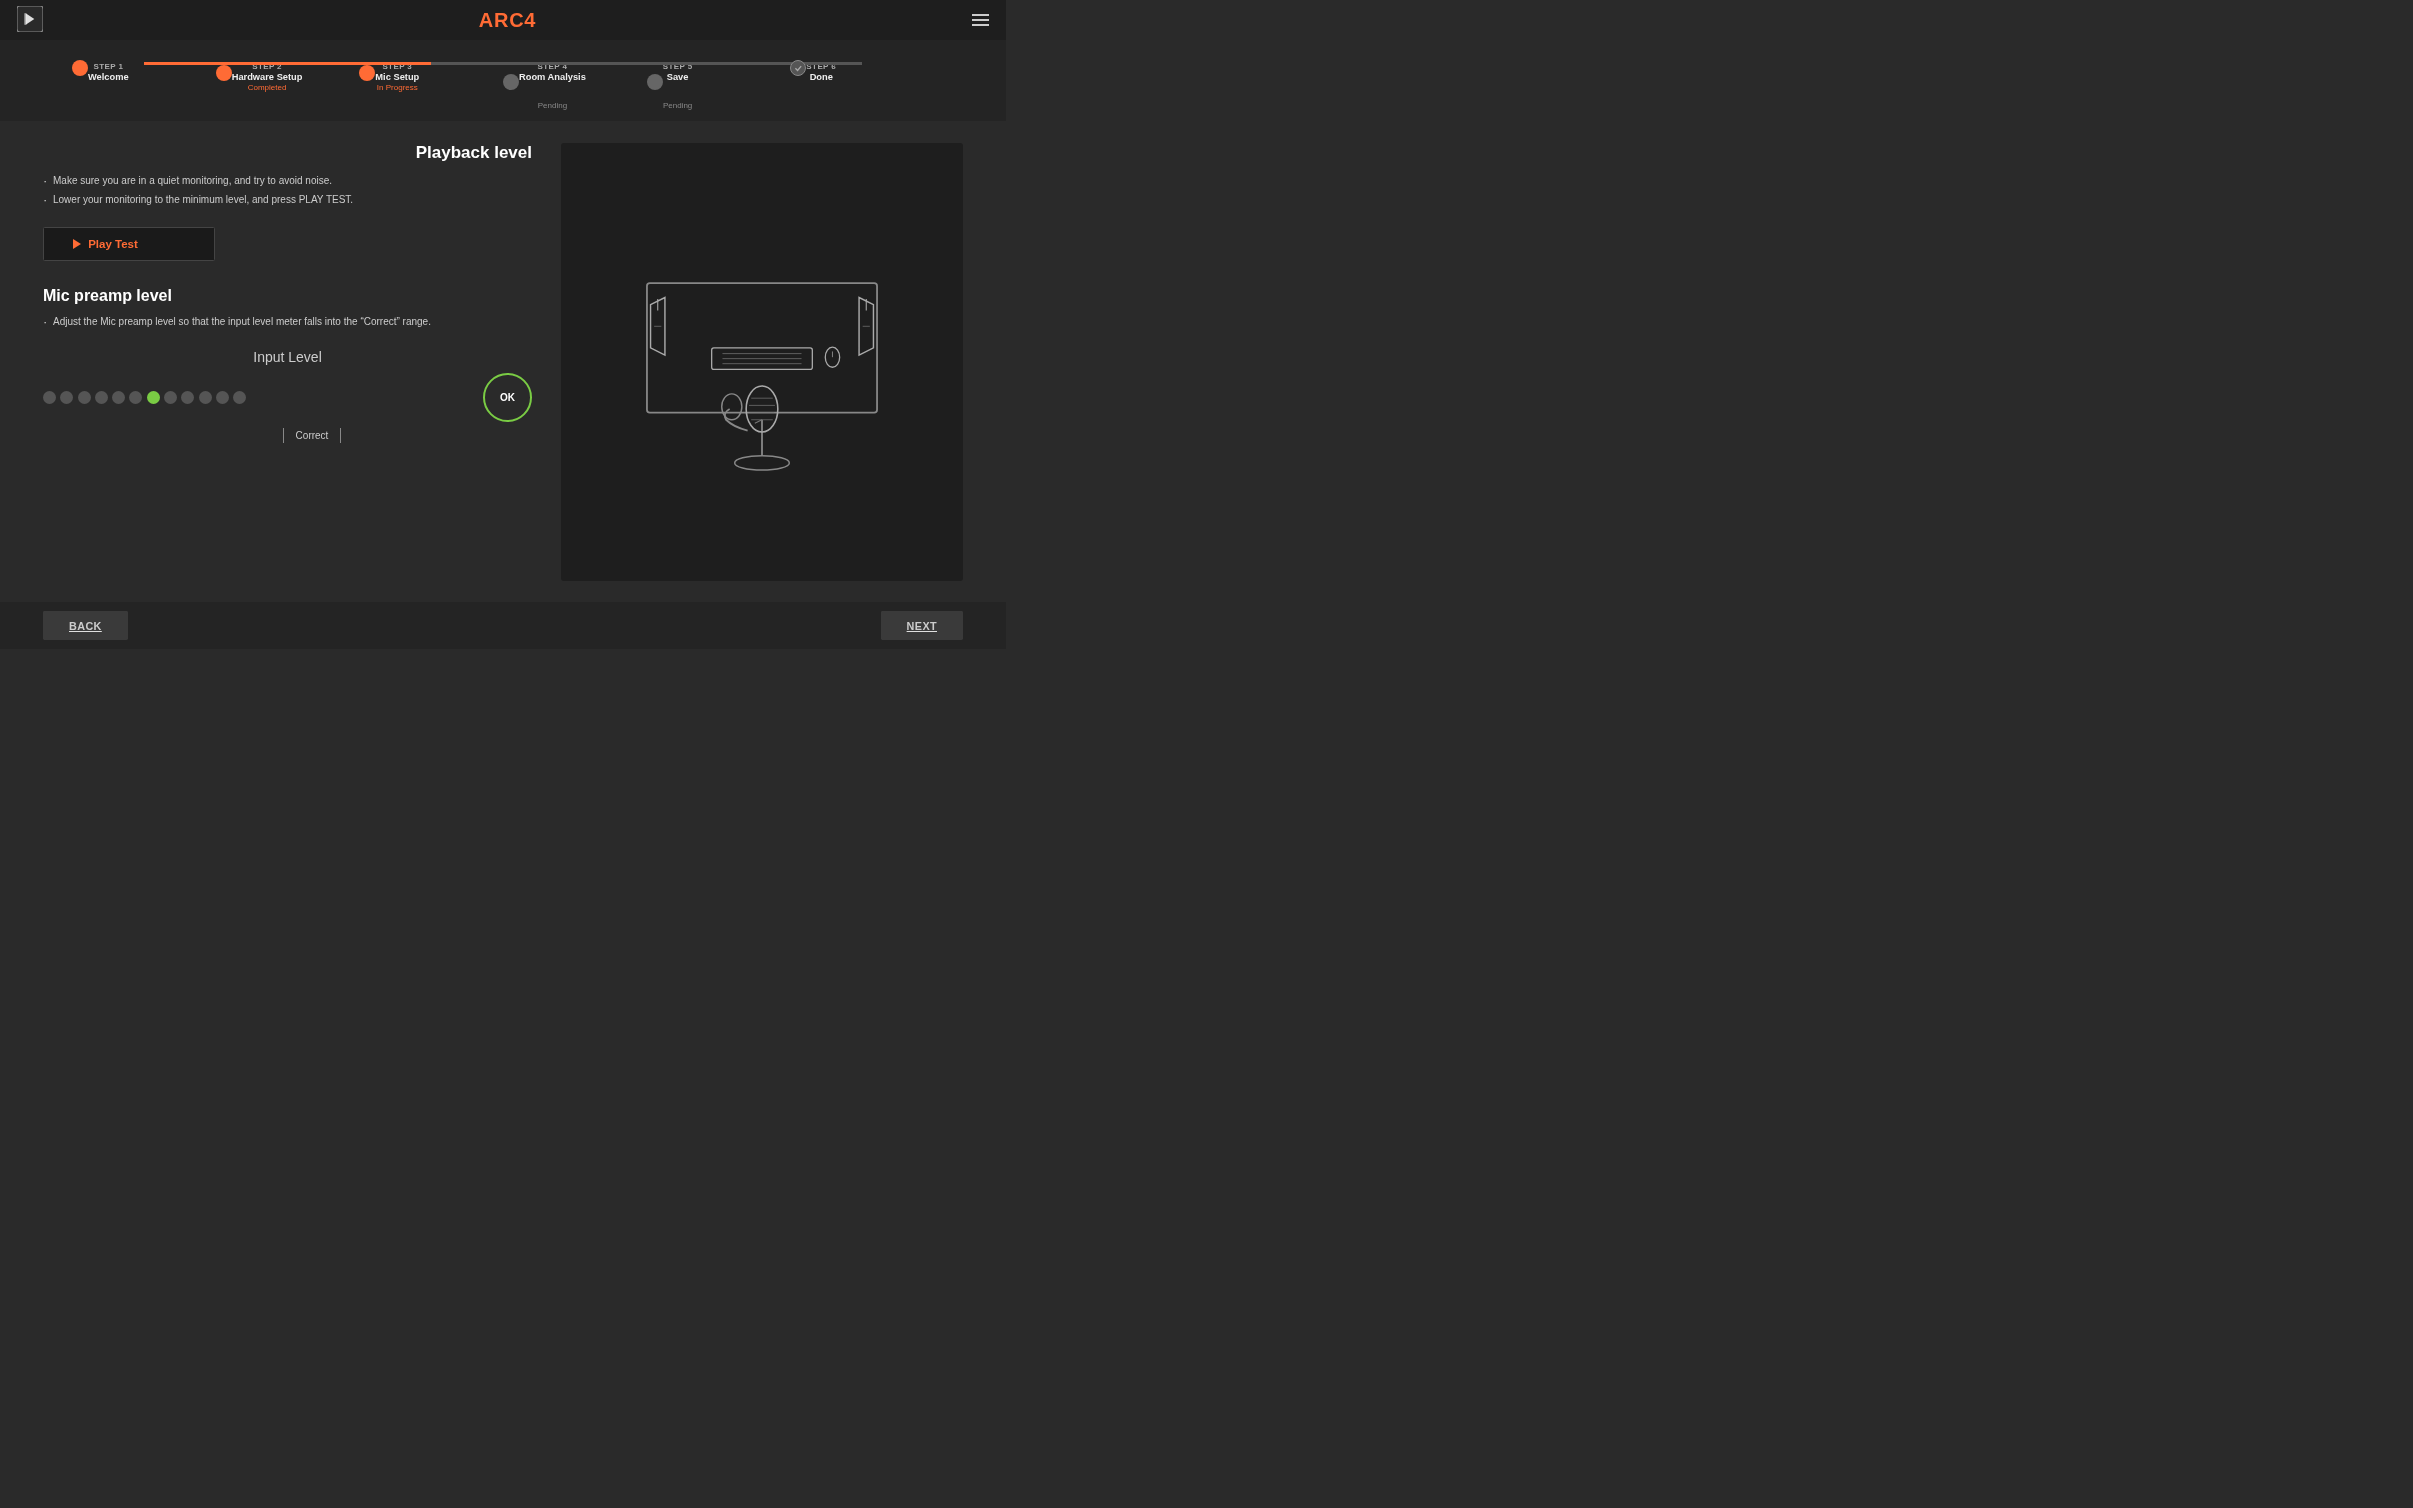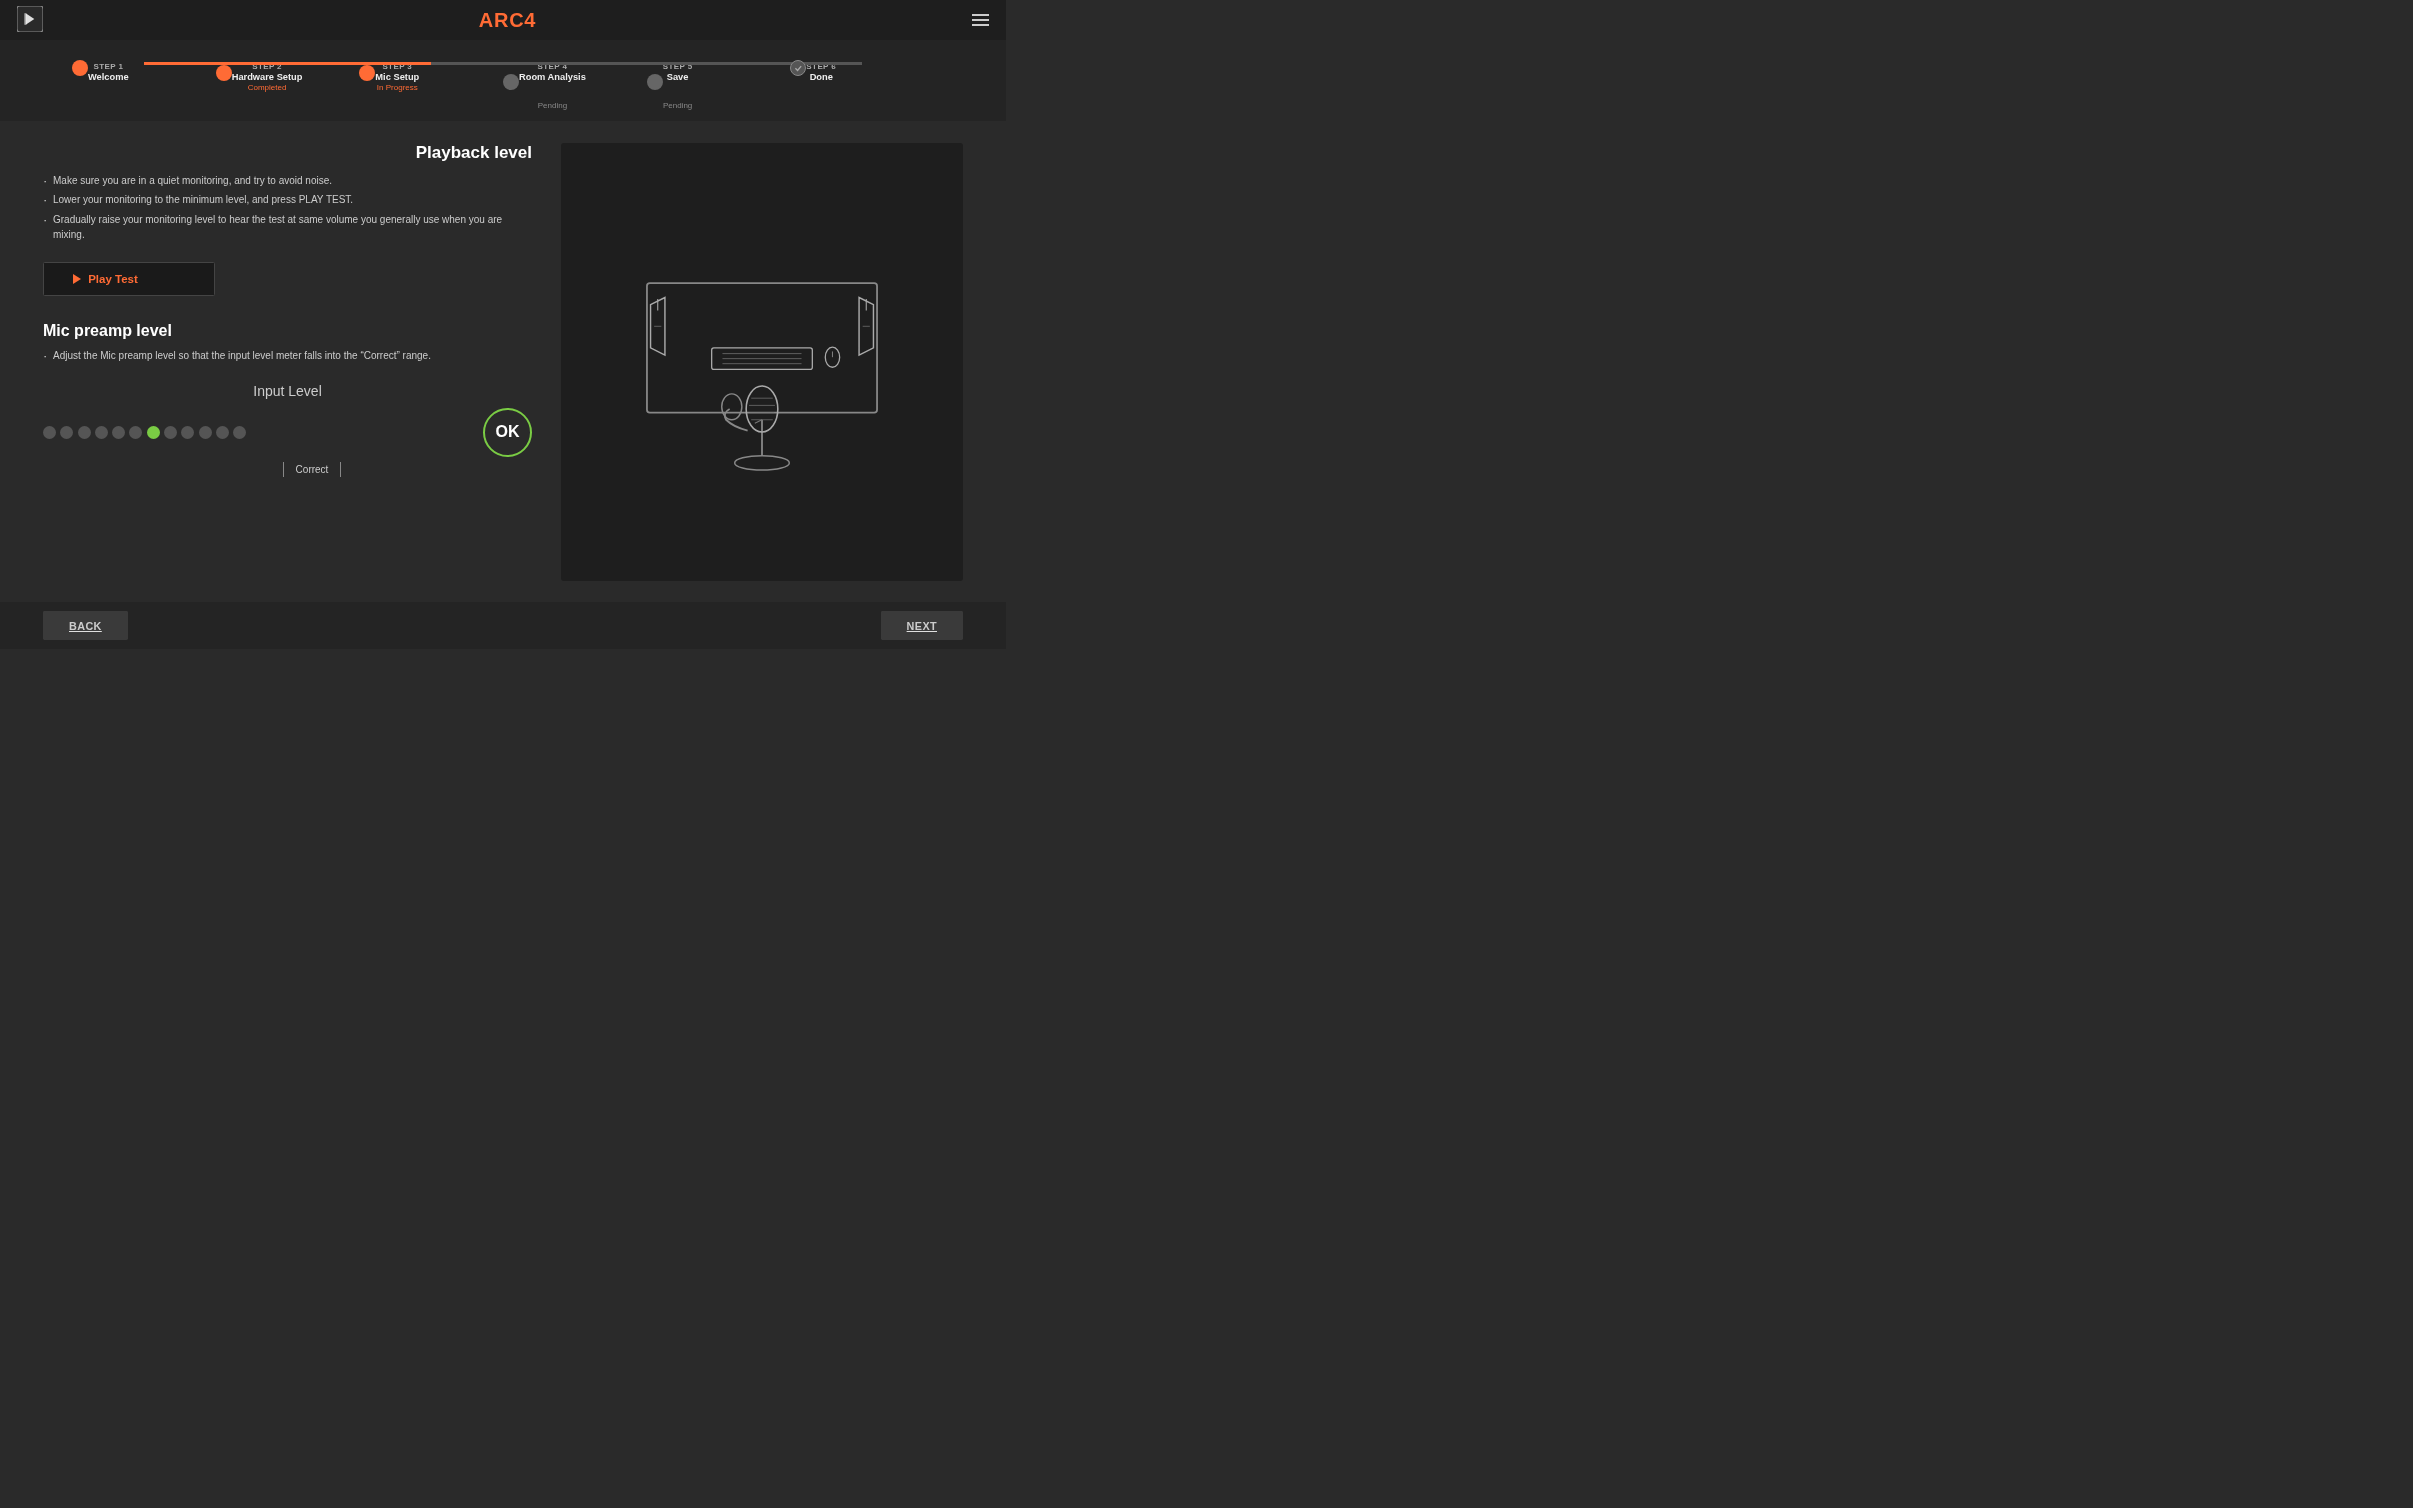--- a/index.html
+++ b/index.html
@@ -232,21 +232,21 @@
     .dot.active { background: #7acc44; }
 
     .ok-circle {
       width: 49px;
       height: 49px;
       border-radius: 50%;
       border: 2.9px solid #7acc44;
       display: flex;
       align-items: center;
       justify-content: center;
-      font-size: 16px;
+      font-size: 10px;
       font-weight: 700;
       color: #fff;
       flex-shrink: 0;
     }
 
     .correct-label-row {
       display: flex;
       align-items: flex-end;
       justify-content: center;
       margin-top: 5.7px;
@@ -403,21 +403,20 @@
 </div>
 
 <div class="main-content">
 
   <div class="left-panel">
 
     <h2 class="section-title">Playback level</h2>
     <ul class="bullet-list" id="playback-bullets">
         <li>Make sure you are in a quiet monitoring, and try to avoid noise.</li>
         <li>Lower your monitoring to the minimum level, and press PLAY TEST.</li>
-        <li>Gradually raise your monitoring level to hear the test at same volume you generally use when you are mixing.</li>
       </ul>
 
     <button class="play-test-btn">
       <div class="play-icon"></div>
       <span>Play Test</span>
     </button>
 
     <h2 class="section-title-2">Mic preamp level</h2>
     <ul class="bullet-list" id="mic-preamp-bullets">
         <li>Adjust the Mic preamp level so that the input level meter falls into the “Correct” range.</li>

